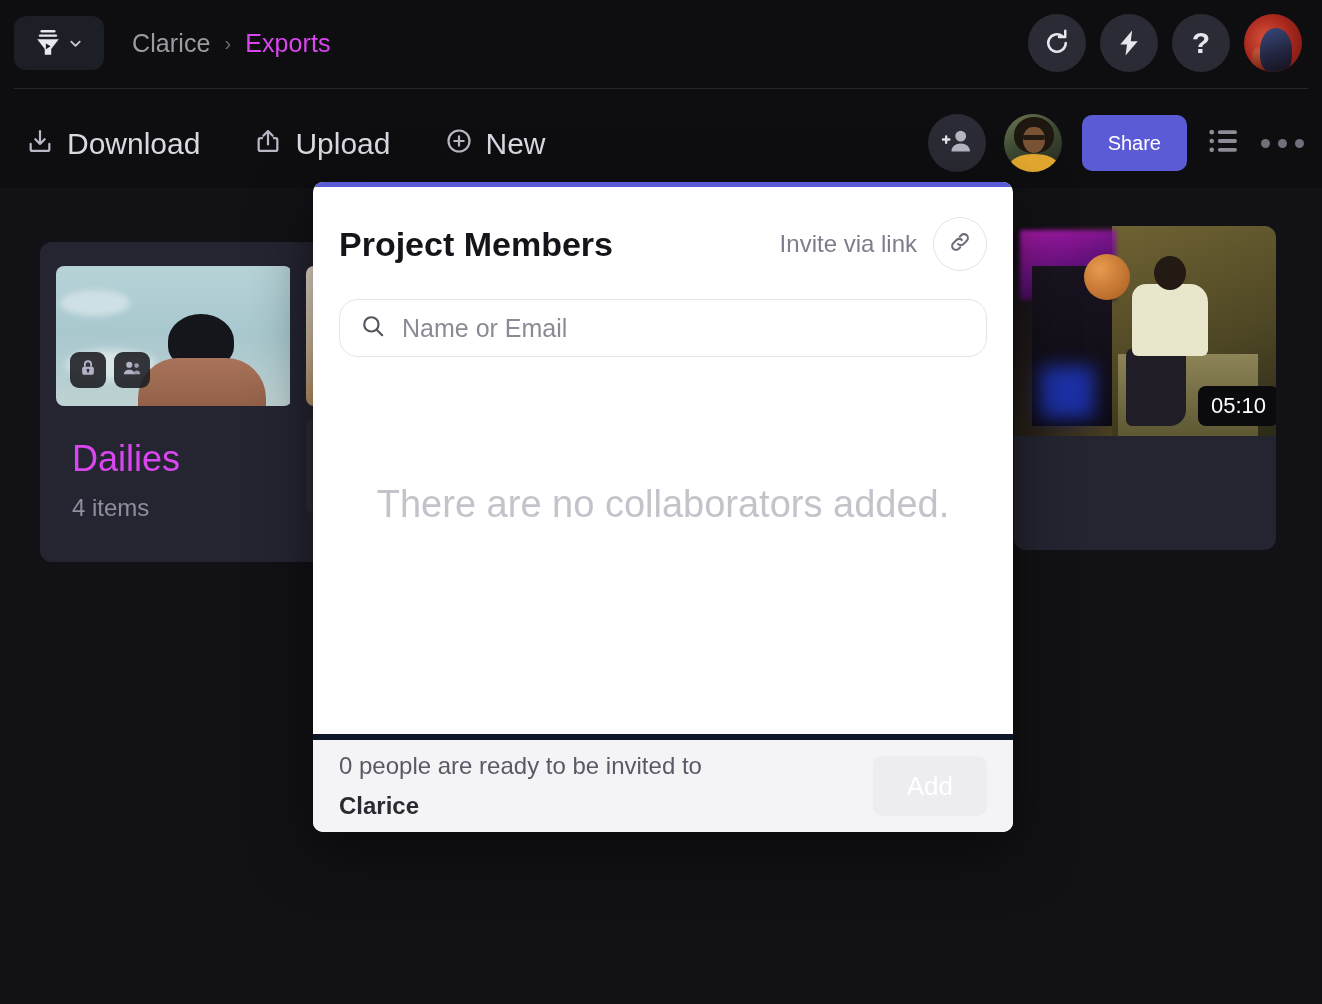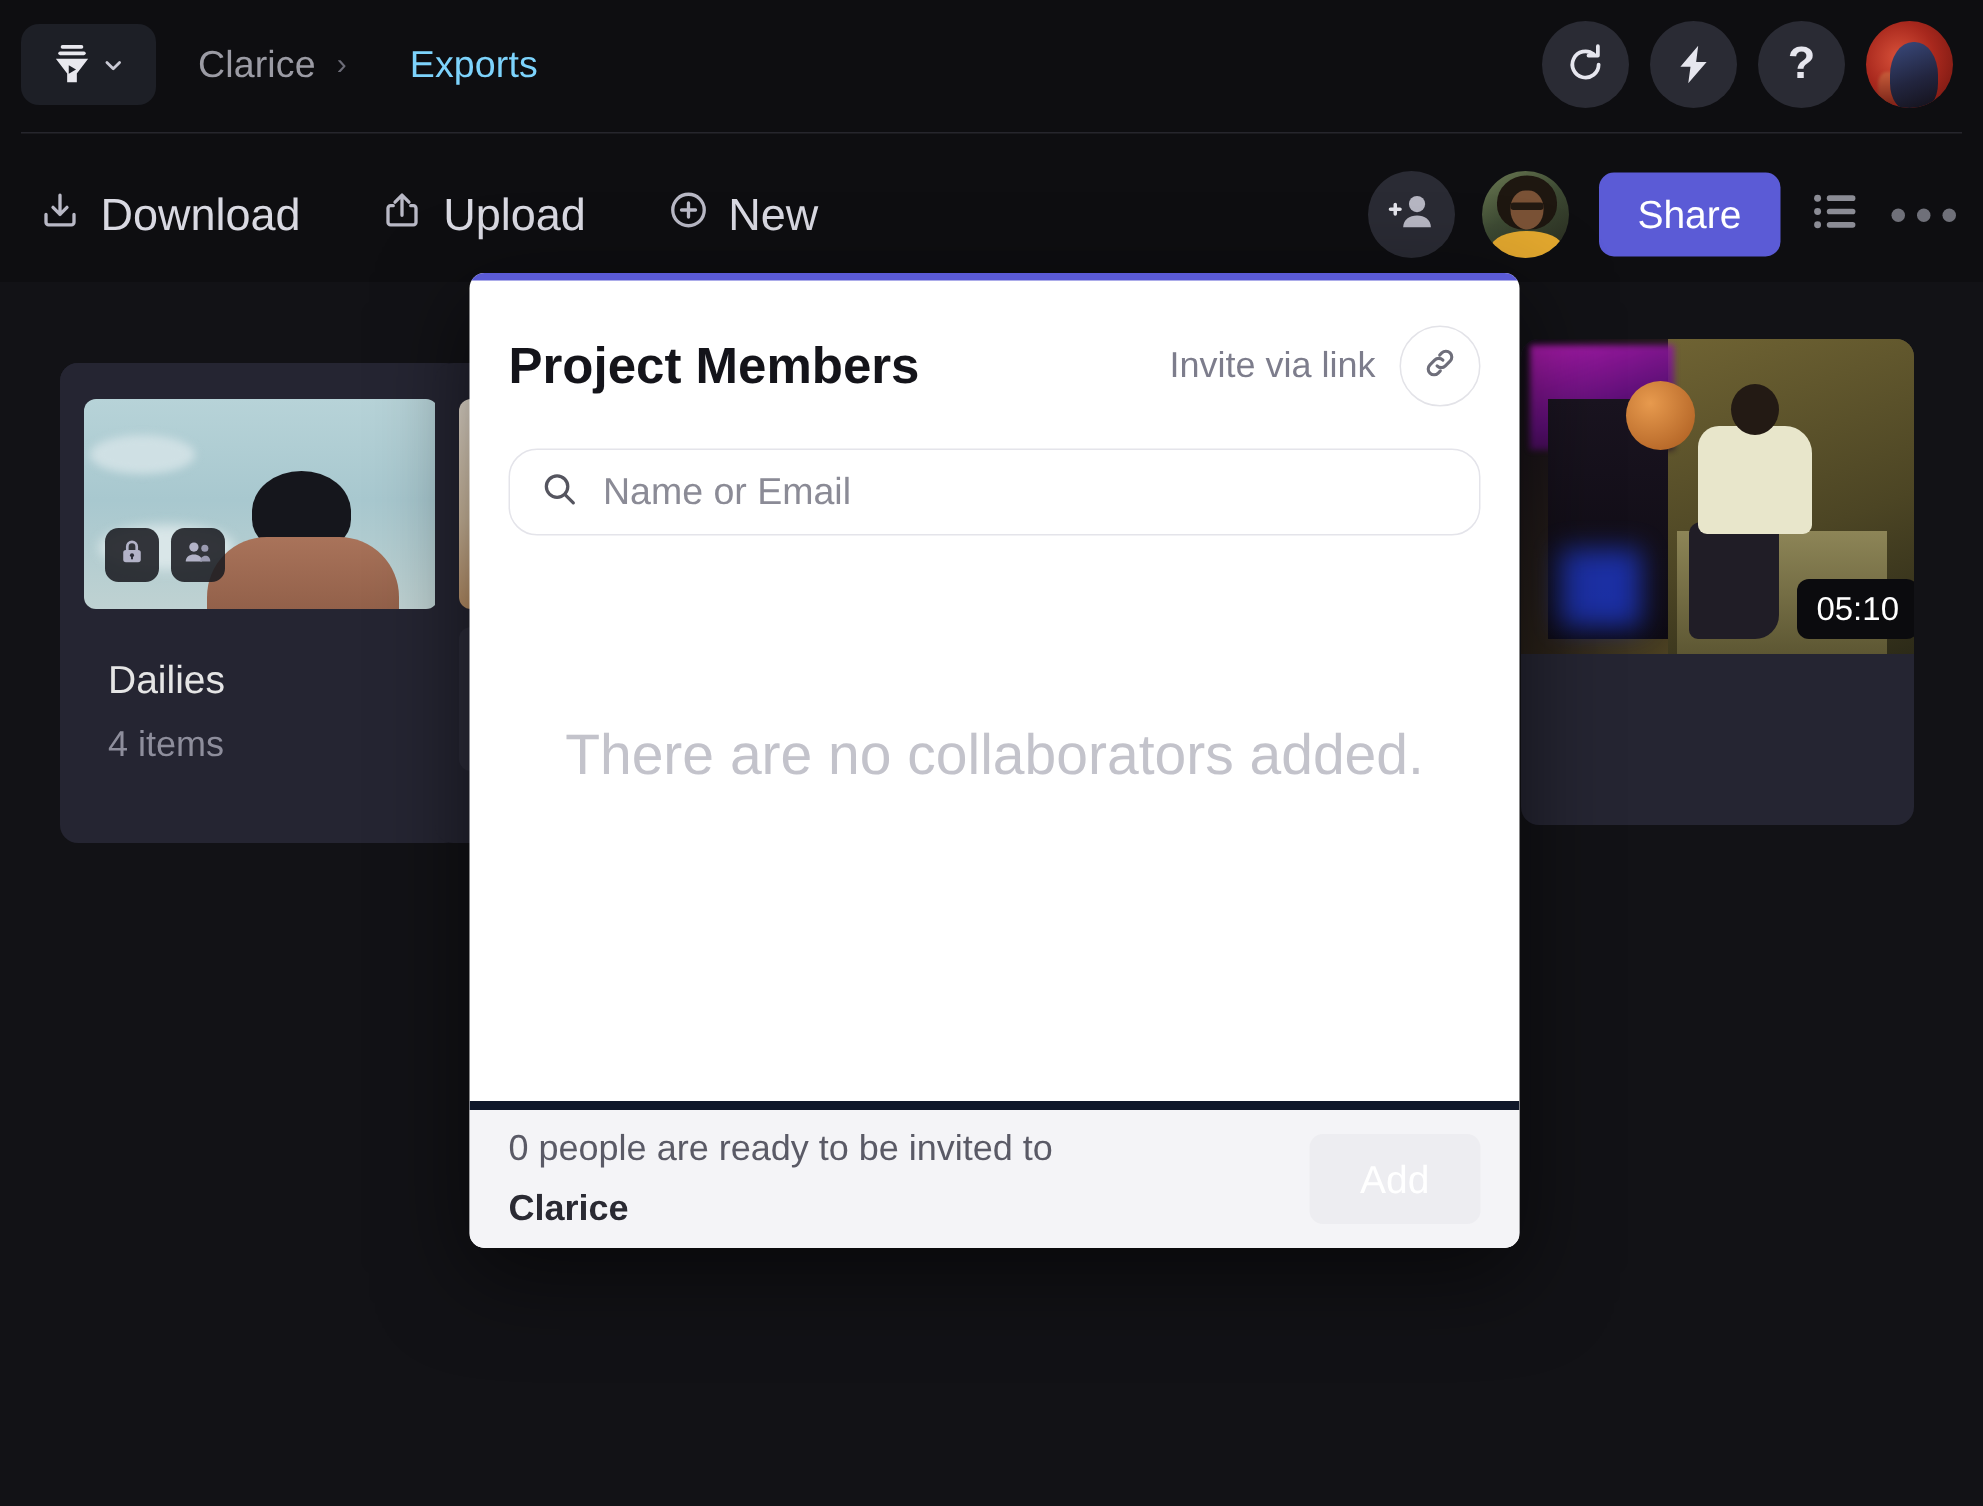--- a/index.html
+++ b/index.html
@@ -27,21 +27,21 @@
   .logo-mark { width: 26px; height: 28px; display: block; }
   .chev { width: 15px; height: 15px; display: block; }
 
   .crumbs {
     display: flex; align-items: center; gap: 14px;
     margin-left: 28px;
   }
   .crumb {
     font-size: 25px; color: #9b9ba4; letter-spacing: .1px;
   }
-  .crumb.current { color: #7dd3fc; margin-left: 28px; }
+  .crumb.current { color: #d946ef; }
   .crumb-sep { color: #6c6c78; font-size: 20px; line-height: 1; }
 
   .top-right {
     position: absolute; right: 20px; top: 14px;
     display: flex; align-items: center; gap: 14px;
   }
   .circ-btn {
     width: 58px; height: 58px; border-radius: 50%;
     background: #2a2b34;
     display: flex; align-items: center; justify-content: center;
@@ -110,21 +110,21 @@
   }
   .avatar-woman .glasses {
     position: absolute; left: 19px; top: 21px; width: 22px; height: 5px;
     background: #231a12; border-radius: 2px;
   }
   .avatar-woman .shirt {
     position: absolute; left: 6px; bottom: -4px; width: 48px; height: 22px;
     border-radius: 50% 50% 0 0; background: #e2a72e;
   }
   .share-btn {
-    background: #5b5bd6; color: #fff; font-size: 26px;
+    background: #5b5bd6; color: #fff; font-size: 20px;
     padding: 3px 26px; height: 56px; border-radius: 10px;
     display: flex; align-items: center; justify-content: center;
     cursor: pointer; border: none;
     font-family: "Liberation Sans", sans-serif;
   }
   .icon-btn { cursor: pointer; display: flex; align-items: center; justify-content: center; }
   .dots { display: flex; gap: 8px; align-items: center; }
   .dots span { width: 9px; height: 9px; border-radius: 50%; background: #6f7079; }
 
   
@@ -173,21 +173,21 @@
   .badges {
     position: absolute; left: 14px; bottom: 18px; display: flex; gap: 8px;
   }
   .badge {
     width: 36px; height: 36px; border-radius: 9px;
     background: rgba(26,27,33,0.88);
     display: flex; align-items: center; justify-content: center;
     cursor: pointer;
   }
   .card-meta { position: absolute; left: 32px; top: 196px; }
-  .card-title { font-size: 26px; color: #e5e5e5; }
+  .card-title { font-size: 36px; color: #d946ef; }
   .card-sub { font-size: 24px; color: #8e8e9c; margin-top: 14px; }
 
   
   .mid-card { left: 290px; top: 54px; width: 268px; height: 320px; }
   .mid-thumb {
     position: absolute; left: 16px; top: 24px; width: 236px; height: 140px;
     border-radius: 8px; overflow: hidden;
     background: linear-gradient(165deg, #efe6d9 0%, #d8c2a5 40%, #b98a5c 75%, #8a5c34 100%);
   }
   .mid-thumb .blob {

